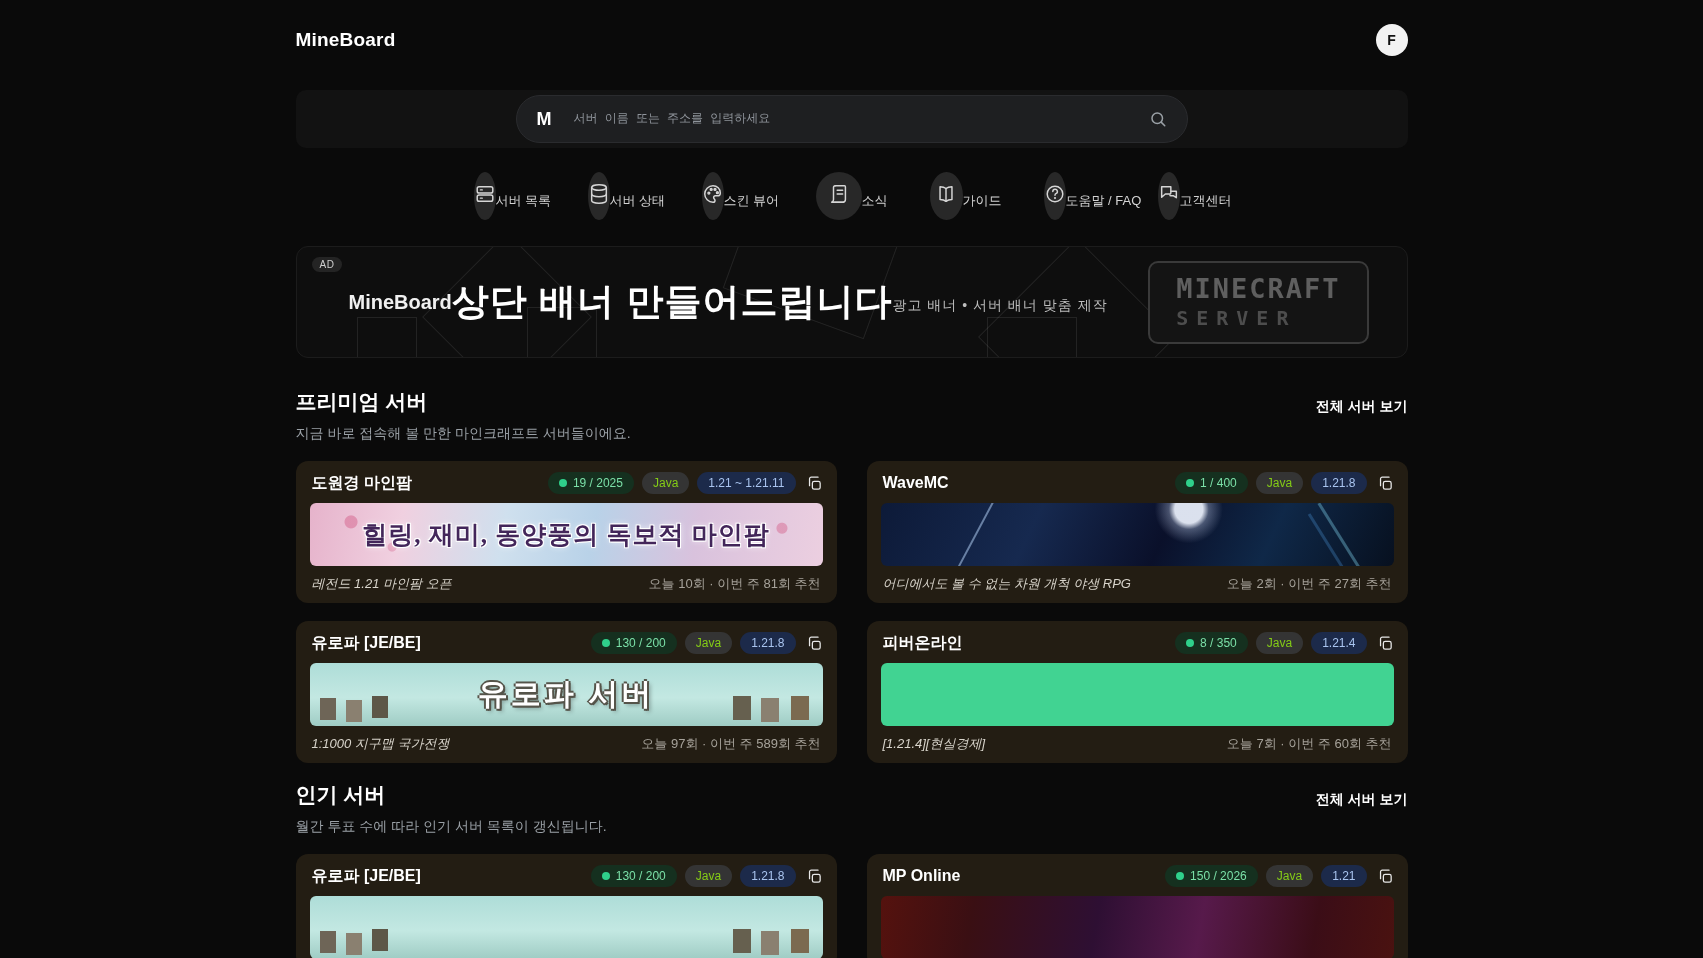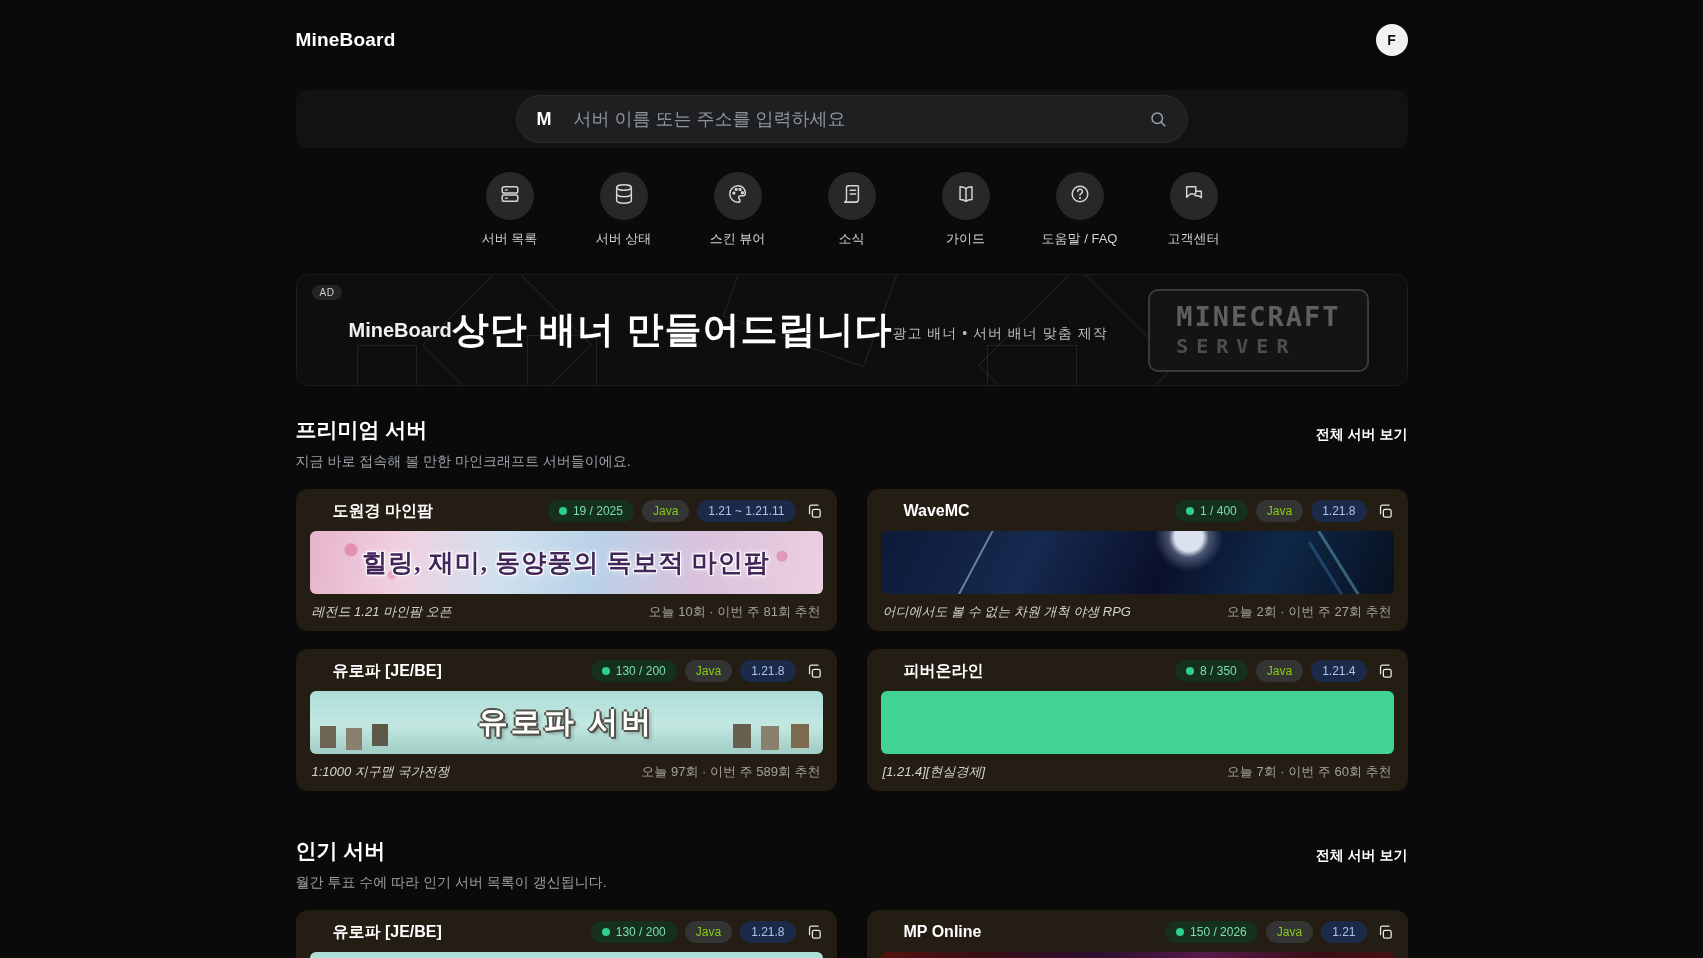--- a/index.html
+++ b/index.html
@@ -17,27 +17,27 @@
   .avatar { width:32px; height:32px; border-radius:50%; background:#f2f2f2; color:#111;
             display:flex; align-items:center; justify-content:center; font-weight:bold; font-size:14px; cursor:pointer; }
 
   
   .search-panel { margin-top:34px; background:#121212; border-radius:10px; height:58px;
                   display:flex; align-items:center; justify-content:center; }
   .search-bar { width:672px; height:48px; background:#1e1f21; border:1px solid #2a2b2e; border-radius:26px;
                 display:flex; align-items:center; padding:0 20px; }
   .search-m { font-size:18px; font-weight:bold; color:#fff; margin-right:22px; }
   .search-input { flex:1; background:transparent; border:none; outline:none; color:#0ea5e9;
-                  font-size:18px; font-family:Liberation Sans, sans-serif; }
+                  font-size:12px; font-family:Liberation Mono, monospace; }
   .search-input::placeholder { color:#8f949b; }
   .search-icon { color:#9aa0a6; display:flex; }
 
   
   .nav-row { margin-top:24px; display:flex; justify-content:center; gap:42px; }
-  .nav-item { display:flex; flex-direction:column; align-items:center; width:72px; cursor:pointer; }
+  .nav-item { display:flex; align-items:center; width:72px; cursor:pointer; }
   .nav-circle { width:48px; height:48px; border-radius:50%; background:#282828;
                 display:flex; align-items:center; justify-content:center; }
   .nav-circle svg { stroke:#d6d6d6; }
   .nav-label { margin-top:10px; font-size:13px; color:#d4d4d4; white-space:nowrap; }
 
   
   .ad-banner { position:relative; margin-top:26px; height:112px; border-radius:12px;
                background:#0e0e0e; border:1px solid #1c1c1c; overflow:hidden;
                display:flex; align-items:center; }
   .ad-badge { position:absolute; top:10px; left:15px; background:#242424; color:#cfcfcf;
@@ -62,21 +62,21 @@
   
   .section-head { display:flex; justify-content:space-between; align-items:flex-end; margin-top:30px; }
   .section-title { font-size:21px; font-weight:bold; }
   .section-link { font-size:14px; font-weight:bold; color:#fff; cursor:pointer; }
   .section-sub { margin-top:9px; font-size:14px; color:#9aa0a6; }
   .cards { margin-top:18px; display:grid; grid-template-columns:1fr 1fr; column-gap:30px; row-gap:18px; }
 
   
   .card { background:#231d13; border-radius:12px; padding:9px 12px 9px; cursor:pointer; }
   .card-head { display:flex; justify-content:space-between; align-items:center; padding:2px 2px 9px 4px; }
-  .card-name { font-size:16px; font-weight:bold; color:#fff;margin-left:21px; }
+  .card-name { font-size:16px; font-weight:bold; color:#fff; }
   .badges { display:flex; align-items:center; gap:8px; }
   .badge { border-radius:999px; padding:4px 11px; font-size:12px; display:flex; align-items:center; gap:6px; white-space:nowrap; }
   .badge-players { background:#15301f; color:#7be0a8; }
   .dot { width:8px; height:8px; border-radius:50%; background:#2fd08b; }
   .badge-java { background:#343434; color:#84cc16; }
   .badge-ver { background:#1c2a4a; color:#a9c4ef; }
   .copy-btn { display:flex; margin-left:2px; cursor:pointer; }
   .copy-btn svg { stroke:#e8e8e8; }
   .card-banner { height:63px; border-radius:6px; margin:0 2px; position:relative; overflow:hidden;
                  display:flex; align-items:center; justify-content:center; }
@@ -352,21 +352,21 @@
       <div class="card-banner banner-green">
         <span class="banner-text"></span>
       </div>
       <div class="card-foot">
         <div class="card-desc">[1.21.4][현실경제]</div>
         <div class="card-stats">오늘 7회  · 이번 주 60회 추천</div>
       </div>
     </div>
   </div>
 
-  <div class="section-head" style="margin-top:46px;">
+  <div class="section-head" style="margin-top:18px;">
     <div class="section-title">인기 서버</div>
     <div class="section-link">전체 서버 보기</div>
   </div>
   <div class="section-sub">월간 투표 수에 따라 인기 서버 목록이 갱신됩니다.</div>
 
   <div class="cards">
 
     <div class="card">
       <div class="card-head">
         <div class="card-name">유로파 [JE/BE]</div>

